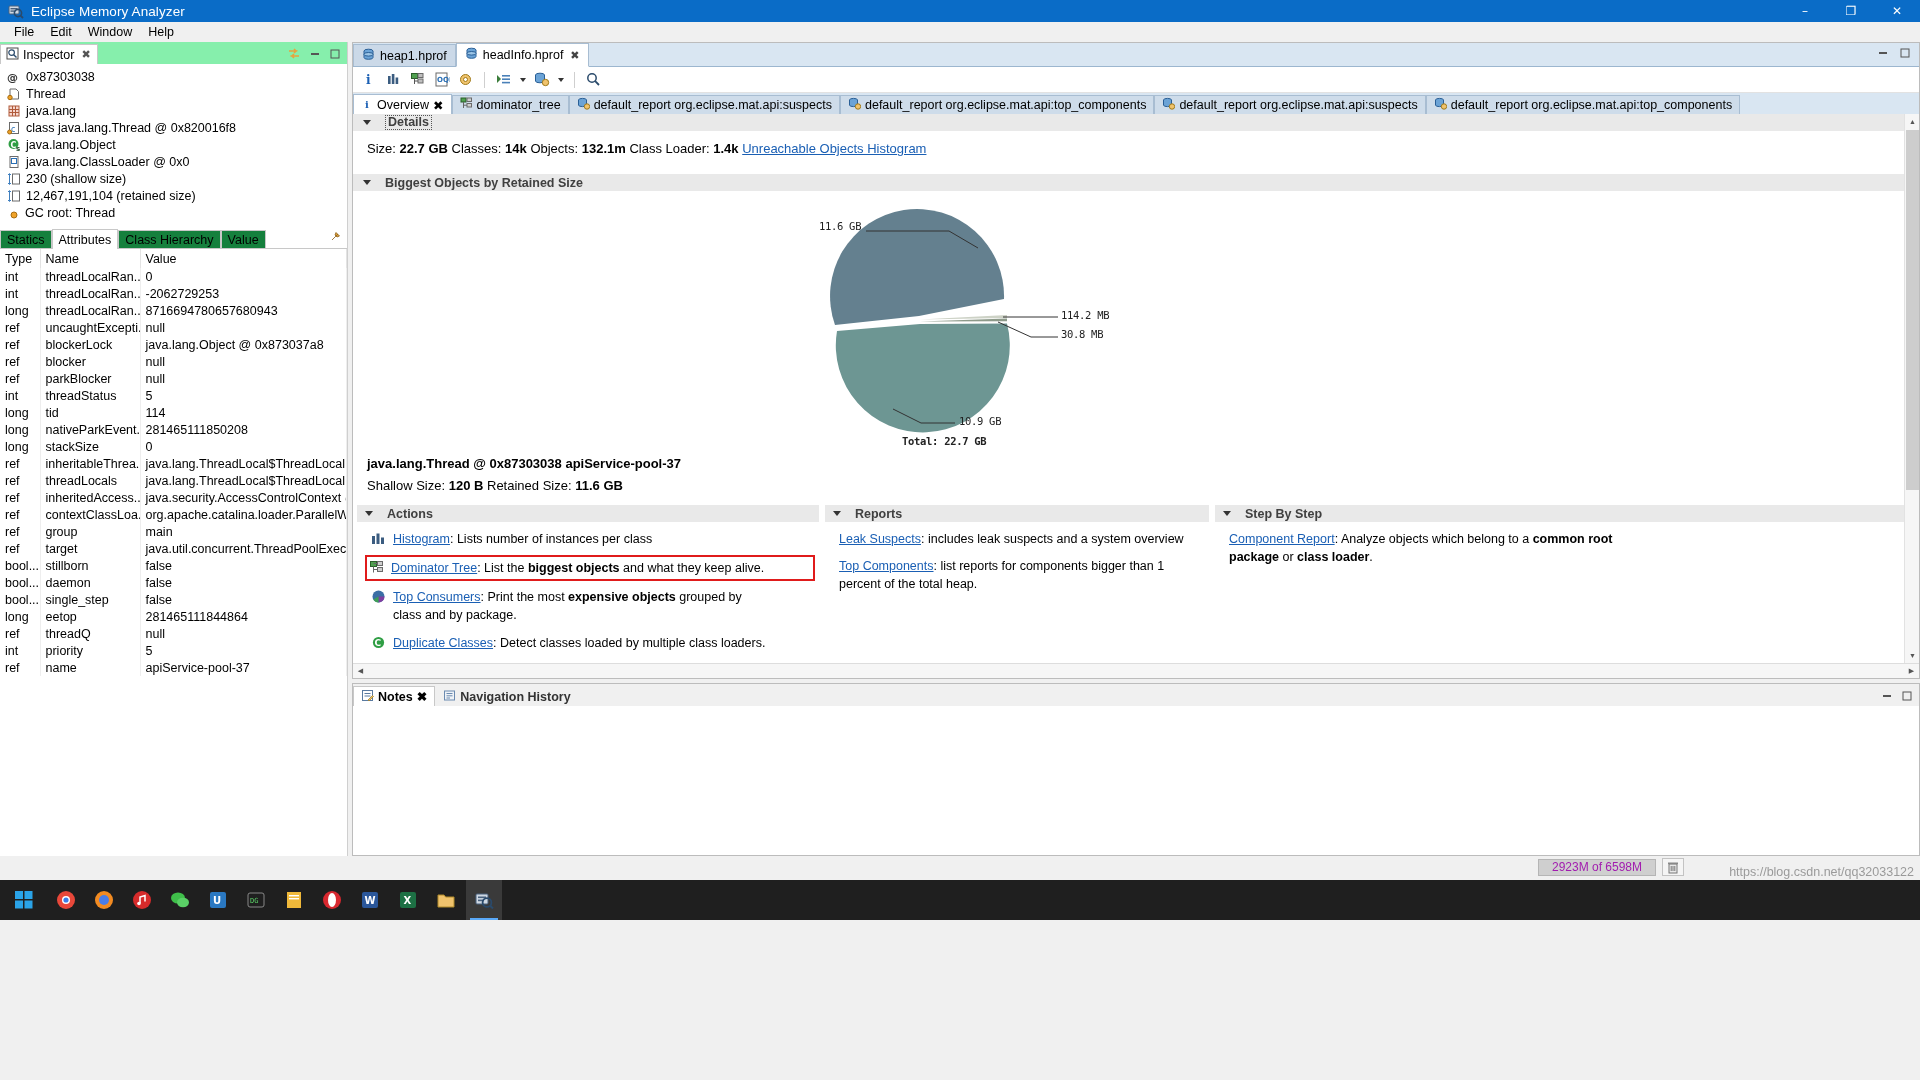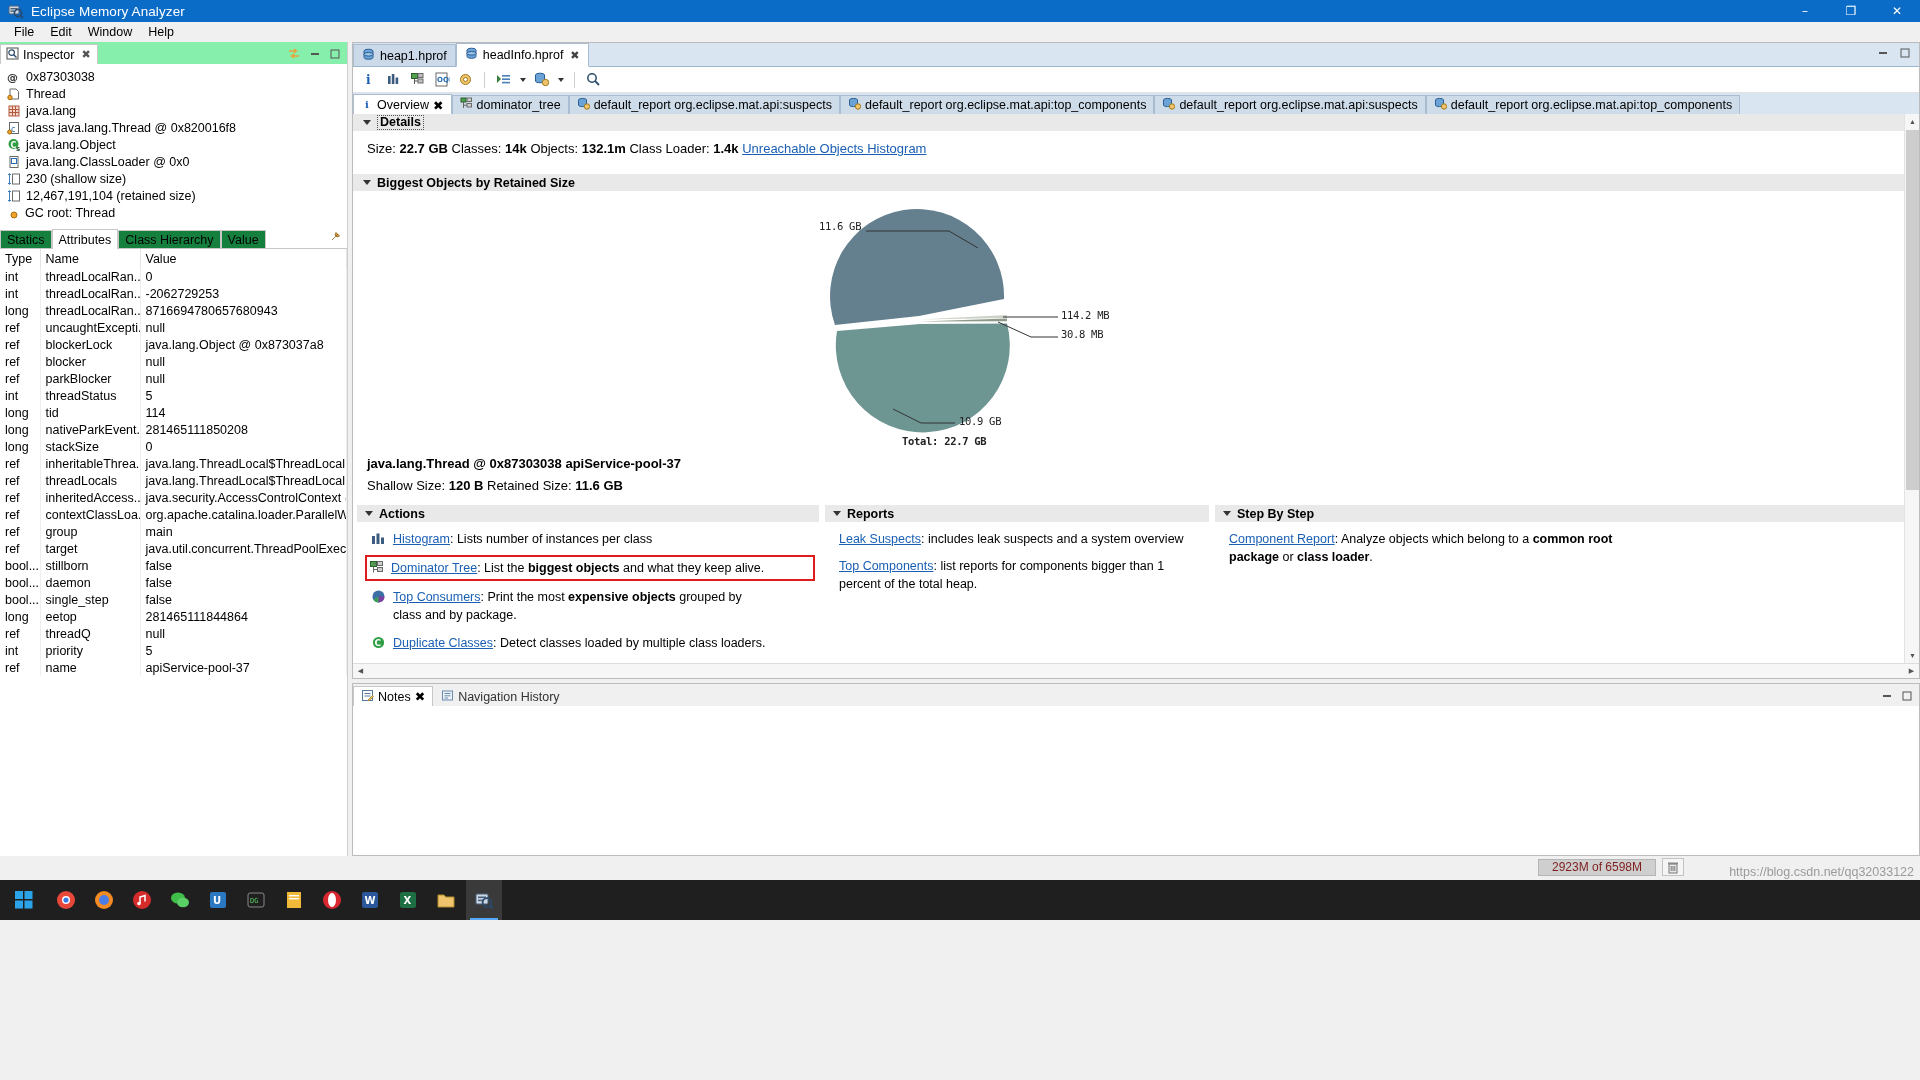--- a/index.html
+++ b/index.html
@@ -88,21 +88,21 @@
   .inner-tabbar { height: 21px; background: #d9e6f2; display: flex; align-items: flex-end; }
   .in-tab { display: flex; align-items: center; gap: 4px; height: 19px; padding: 0 7px;
     font-size: 12.5px; background: #cedcea; border: 1px solid #a8bdd2; border-bottom: none;
     white-space: nowrap; }
   .in-tab.active { background: #fff; height: 21px; margin-bottom: -1px; }
 
   .overview-body { flex: 1; background: #fff; position: relative; overflow: hidden;
     padding: 0; }
 
   .section-head { background: #e9e9e9; height: 17px; display: flex; align-items: center;
-    gap: 6px; padding-left: 10px; font-weight: bold; font-size: 12.5px; color: #000000; }
+    gap: 14px; padding-left: 10px; font-weight: bold; font-size: 12.5px; color: #404040; }
   .twisty { width: 0; height: 0; border-left: 4px solid transparent; border-right: 4px solid transparent;
     border-top: 5px solid #333; }
   .sec-title-box { border: 1px dotted #555; padding: 0 2px; line-height: 13px; }
 
   .details-line { padding: 10px 0 0 14px; font-size: 13px; }
   .details-line b { font-weight: bold; }
   a.lnk { color: #1a5fb4; text-decoration: underline; cursor: pointer; }
 
   .chart-area { position: relative; height: 245px; }
   .chart-label { position: absolute; font-family: "DejaVu Sans Mono", monospace; font-size: 10.5px;
@@ -122,36 +122,36 @@
   .ed-scroll-v { position: absolute; right: 0; top: 68px; bottom: 0; width: 15px; background: #f6f6f6;
     border-left: 1px solid #e2e2e2; }
   .ed-scroll-v .thumb { position: absolute; top: 0; left: 1px; width: 13px; height: 120px; background: #cdcdcd; }
   .ed-scroll-v .arr { position: absolute; left: 0; width: 15px; height: 15px; display: flex;
     align-items: center; justify-content: center; font-size: 7px; color: #555; }
 
   
   .notes-frame { margin-top: 4px; background: #fff; border: 1px solid #bcbcbc; flex: 1;
     display: flex; flex-direction: column; }
   .notes-tabbar { height: 22px; display: flex; align-items: flex-end; background: #f0f0f0;
-    position: relative; }
+    position: relative; font-weight: bold; }
   .notes-tab { display: flex; align-items: center; gap: 4px; height: 20px; padding: 0 7px;
     font-size: 12.5px; background: #fff; border: 1px solid #c8c8c8; border-bottom: none; }
   .notes-tab.inactive { background: #f0f0f0; border-color: transparent; color: #333; }
   .notes-body { flex: 1; background: #fff; }
 
   .hsb { height: 15px; background: #f6f6f6; border-top: 1px solid #ddd; display: flex;
     align-items: center; }
   .hsb .arr { width: 15px; text-align: center; font-size: 7px; color: #555; }
 
   
   .statusbar { height: 24px; background: #f0f0f0; display: flex; align-items: center;
     position: relative; font-size: 12.5px; }
   .heapstatus { position: absolute; right: 236px; top: 2px; display: flex; align-items: center; gap: 6px; }
   .heapbar { width: 118px; height: 17px; background: #cfcfcf; border: 1px solid #b5b5b5;
-    display: flex; align-items: center; justify-content: center; font-size: 12px; color: #7f1d1d; }
+    display: flex; align-items: center; justify-content: center; font-size: 12px; color: #a21caf; }
   .trashbtn { width: 22px; height: 18px; border: 1px solid #c3c3c3; background: #f5f5f5;
     display: flex; align-items: center; justify-content: center; }
   .watermark { position: absolute; right: 6px; bottom: 1px; font-size: 12.5px; color: #9a9a9a; }
 
   
   .taskbar { height: 40px; background: #1f1f1f; display: flex; align-items: center; gap: 2px;
     padding-left: 2px; }
   .tb-start { width: 44px; height: 40px; display: flex; align-items: center; justify-content: center; }
   .tb-app { width: 36px; height: 40px; display: flex; align-items: center; justify-content: center;
     position: relative; }

